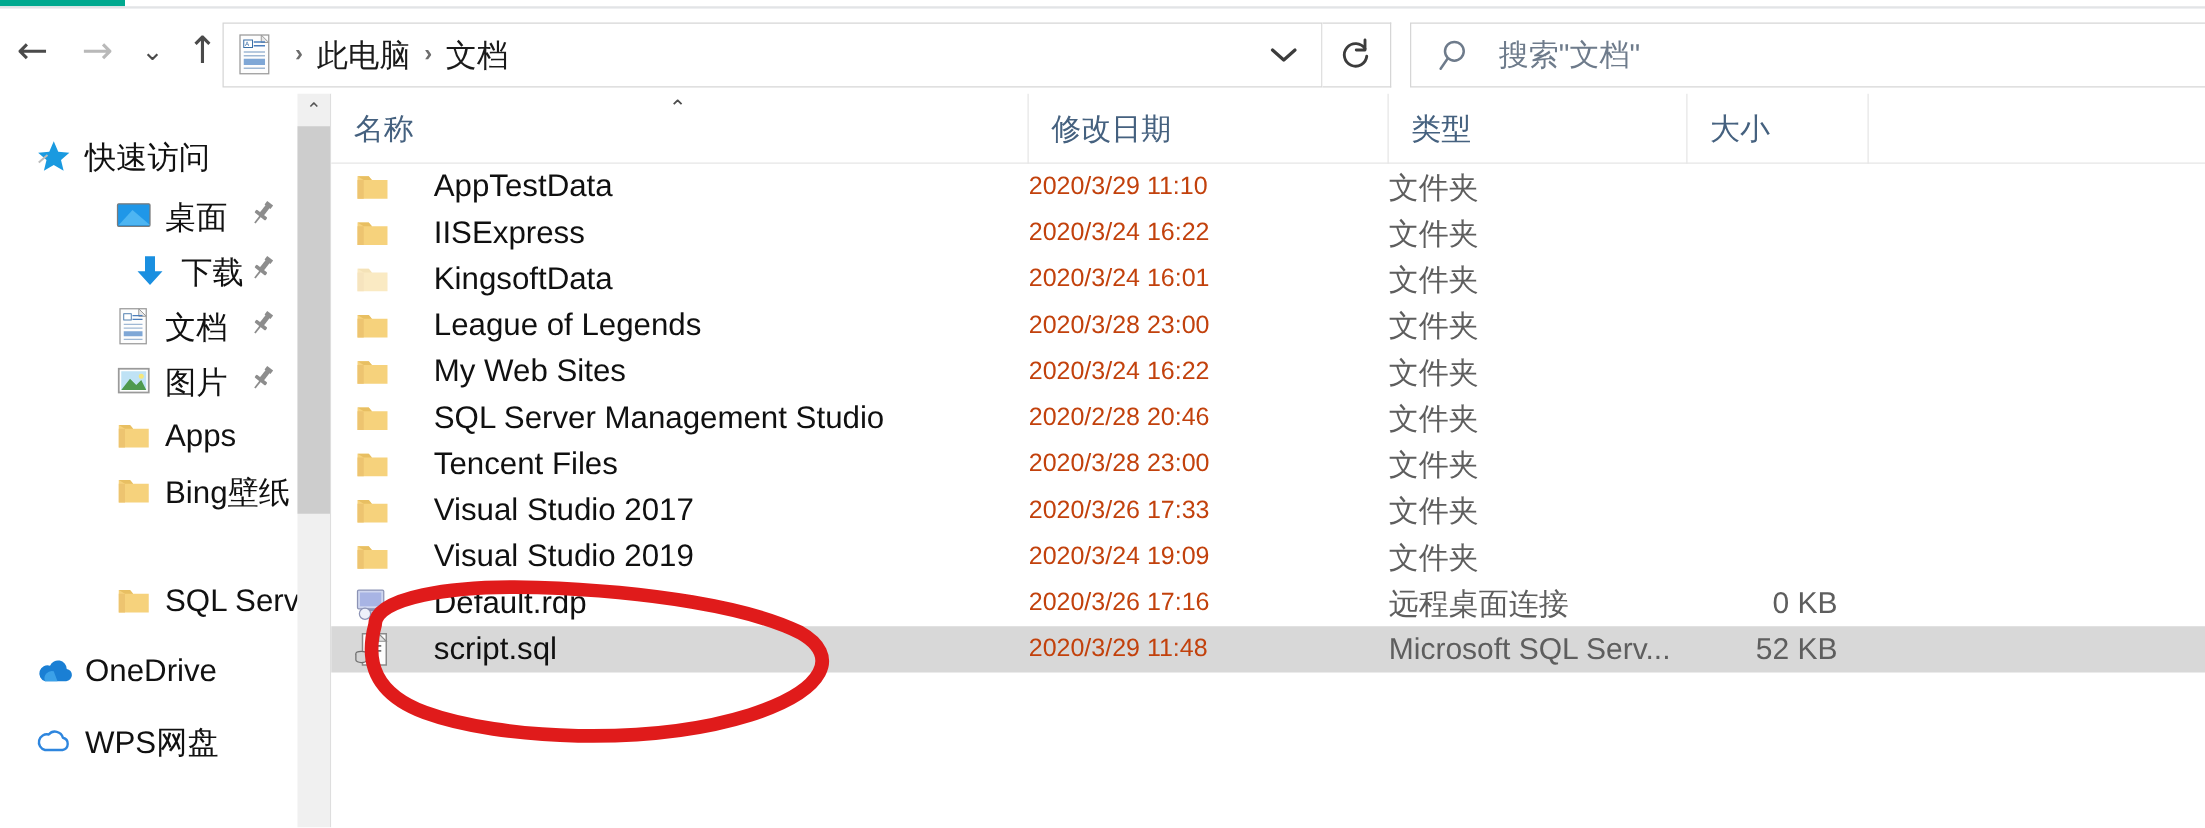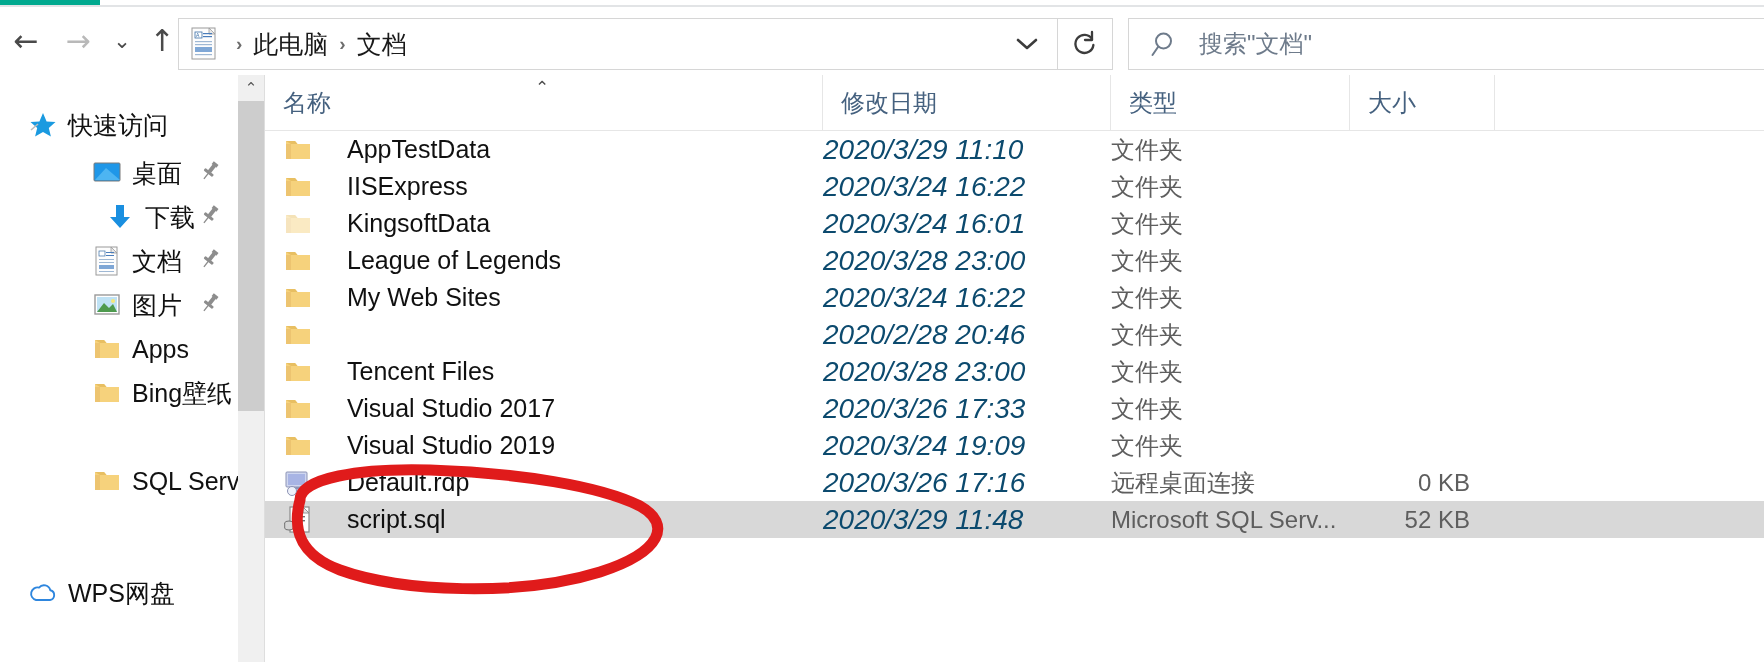--- a/index.html
+++ b/index.html
@@ -156,21 +156,21 @@
     position:relative; height:37px; width:1499px;
   }
   .row.selected { background:#d8d8d8; }
   .cell { position:absolute; top:0; height:37px; display:flex; align-items:center;gap:20px; }
   .c-name { left:18px; }
   .c-name .fi {
     width:30px; height:30px; margin-right:14px; flex:0 0 auto;
     display:flex; align-items:center; justify-content:center;
   }
   .c-name .fname { font-size:25px; color:#101010; white-space:nowrap; }
-  .c-date { left:558px; font-size:28px; color:#0c4a6e;font-style:italic; }
+  .c-date { left:558px; font-size:20px; color:#c2410c; }
   .c-type { left:846px; font-size:24px; color:#5e5e5e; }
   .c-size { left:1085px; width:120px; justify-content:flex-end;
             font-size:24px; color:#5e5e5e; }
 
   
   .annot { position:absolute; left:0; top:0; width:1764px; height:662px;
            pointer-events:none; }
 </style>
 </head>
 <body>
@@ -368,20 +368,31 @@
             <span style="display: flex; align-items: center; justify-content: center;">
               <svg width="28" height="26" viewBox="0 0 28 26">
                 <path d="M2 4 h9 l2.5 3 H26 v15 H2 Z" fill="#f6d27c"></path>
                 <path d="M2 4 h9 l2.5 3 H7 Z" fill="#e8bf62"></path>
                 <rect x="2" y="7" width="5" height="15" fill="#edc470"></rect>
               </svg>
             </span>
           </span>
           <span class="ni-label">SQL Server Mar</span>
         </div>
+        <div class="nav-item lvl0" style="position: absolute; left: 0px; right: 0px; top: 440px;">
+          <span class="ni-icon">
+            <span style="display: flex; align-items: center; justify-content: center;">
+              <svg width="32" height="22" viewBox="0 0 32 22">
+                <path d="M9 19 h17 a5 5 0 0 0 0.4 -9.9 A7 7 0 0 0 13 6.5 A6 6 0 0 0 9 19 Z" fill="#1a7fd4"></path>
+                <path d="M9 19 h10 l-3 -8 A6 6 0 0 0 9 19 Z" fill="#3ba1e8"></path>
+              </svg>
+            </span>
+          </span>
+          <span class="ni-label">OneDrive</span>
+        </div>
         <div class="nav-item lvl0" style="position: absolute; left: 0px; right: 0px; top: 496px;">
           <span class="ni-icon">
             <span style="display: flex; align-items: center; justify-content: center;">
               <svg width="30" height="24" viewBox="0 0 30 24">
                 <path d="M8 19 h14 a5 5 0 0 0 0.3 -9.8 A6.5 6.5 0 0 0 11 6.6 A5.8 5.8 0 0 0 8 19 Z" fill="none" stroke="#2e86de" stroke-width="1.9" stroke-linejoin="round"></path>
               </svg>
             </span>
           </span>
           <span class="ni-label">WPS网盘</span>
         </div>
@@ -500,20 +511,21 @@
             <div class="cell c-name">
               <span class="fi">
                 <span style="display: flex; align-items: center; justify-content: center;">
                   <svg width="28" height="26" viewBox="0 0 28 26">
                     <path d="M2 4 h9 l2.5 3 H26 v15 H2 Z" fill="#f6d27c"></path>
                     <path d="M2 4 h9 l2.5 3 H7 Z" fill="#e8bf62"></path>
                     <rect x="2" y="7" width="5" height="15" fill="#edc470"></rect>
                   </svg>
                 </span>
               </span>
+              <span class="fname">SQL Server Management Studio</span>
             </div>
             <div class="cell c-date">2020/2/28 20:46</div>
             <div class="cell c-type">文件夹</div>
             <div class="cell c-size"></div>
           </div>
           <div class="row">
             <div class="cell c-name">
               <span class="fi">
                 <span style="display: flex; align-items: center; justify-content: center;">
                   <svg width="28" height="26" viewBox="0 0 28 26">

